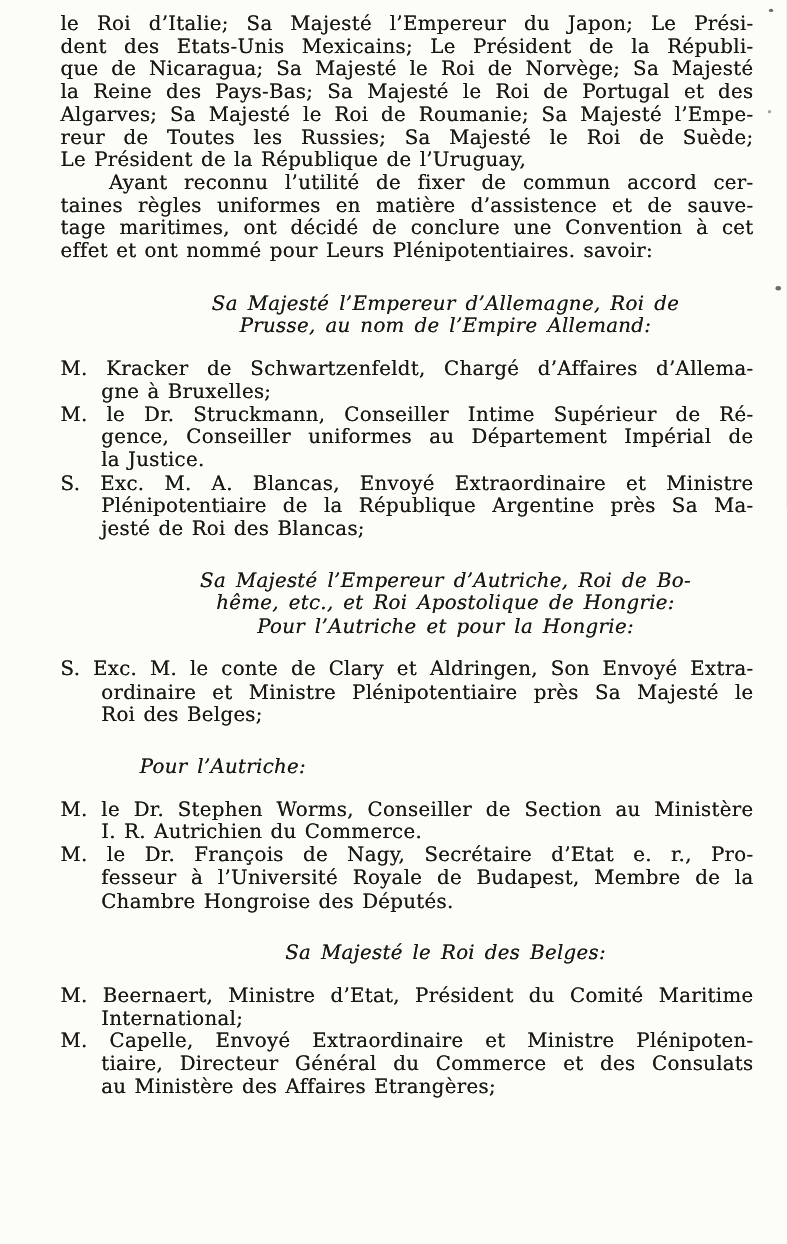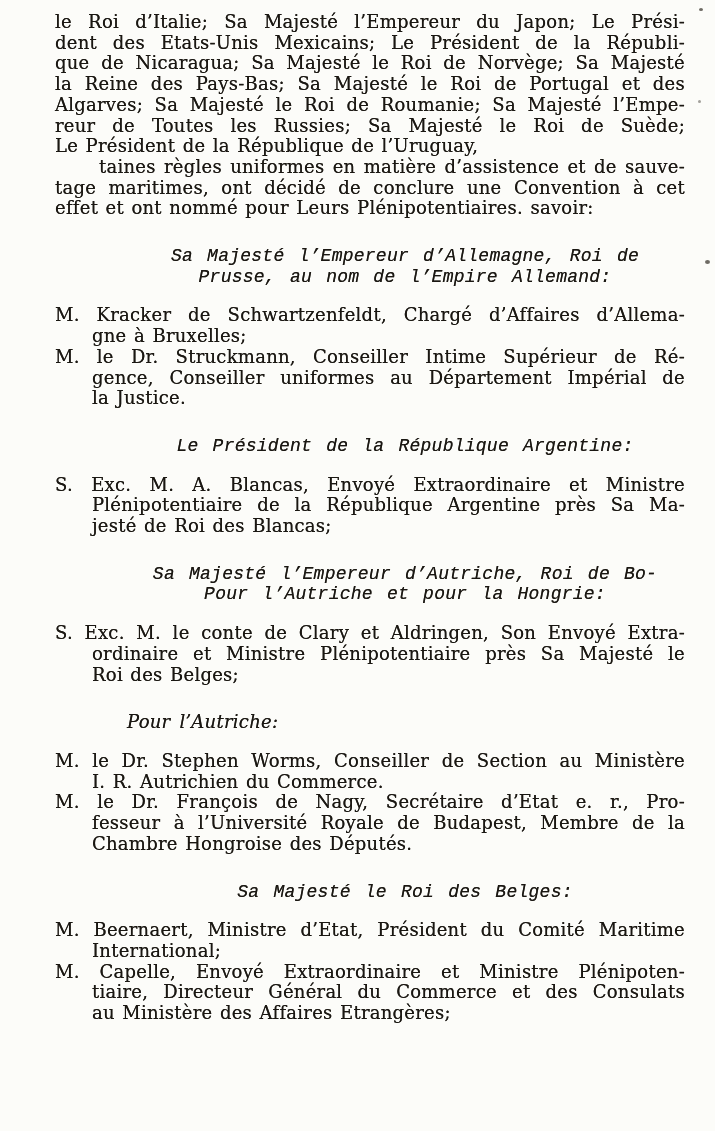--- a/index.html
+++ b/index.html
@@ -50,21 +50,20 @@
     font-style: italic;
     margin: 27px 0 18px 0;
   }
   .block.heading {
     padding-left: 70px;
   }
   .block.heading .line {
     text-align: right;
     text-align-last: center;
     word-spacing: 3px;
-    font-family: Liberation Mono, monospace;
   }
   .block.heading_left {
     padding-left: 72px;
   }
   .block.heading_left .line {
     text-align: right;
     text-align-last: left;
     word-spacing: 3px;
   }
   .speck {
@@ -85,47 +84,46 @@
       <div class="block para">
         <div class="line">le Roi d’Italie; Sa Majesté l’Empereur du Japon; Le Prési-</div>
         <div class="line">dent des Etats-Unis Mexicains; Le Président de la Républi-</div>
         <div class="line">que de Nicaragua; Sa Majesté le Roi de Norvège; Sa Majesté</div>
         <div class="line">la Reine des Pays-Bas; Sa Majesté le Roi de Portugal et des</div>
         <div class="line">Algarves; Sa Majesté le Roi de Roumanie; Sa Majesté l’Empe-</div>
         <div class="line">reur de Toutes les Russies; Sa Majesté le Roi de Suède;</div>
         <div class="line last">Le Président de la République de l’Uruguay,</div>
       </div>
       <div class="block para indent">
+        <div class="line">Ayant reconnu l’utilité de fixer de commun accord cer-</div>
         <div class="line">taines règles uniformes en matière d’assistence et de sauve-</div>
         <div class="line">tage maritimes, ont décidé de conclure une Convention à cet</div>
         <div class="line last">effet et ont nommé pour Leurs Plénipotentiaires. savoir:</div>
       </div>
       <div class="block heading">
         <div class="line">Sa Majesté l’Empereur d’Allemagne, Roi de</div>
         <div class="line">Prusse, au nom de l’Empire Allemand:</div>
       </div>
       <div class="block item">
         <div class="line">M. Kracker de Schwartzenfeldt, Chargé d’Affaires d’Allema-</div>
         <div class="line last">gne à Bruxelles;</div>
       </div>
       <div class="block item">
         <div class="line">M. le Dr. Struckmann, Conseiller Intime Supérieur de Ré-</div>
         <div class="line">gence, Conseiller uniformes au Département Impérial de</div>
         <div class="line last">la Justice.</div>
       </div>
-      <div class="block heading">
-        <div class="line">Le Président de la République Argentine:</div>
-      </div>
       <div class="block item">
         <div class="line">S. Exc. M. A. Blancas, Envoyé Extraordinaire et Ministre</div>
         <div class="line">Plénipotentiaire de la République Argentine près Sa Ma-</div>
         <div class="line last">jesté de Roi des Blancas;</div>
       </div>
       <div class="block heading">
         <div class="line">Sa Majesté l’Empereur d’Autriche, Roi de Bo-</div>
+        <div class="line">hême, etc., et Roi Apostolique de Hongrie:</div>
         <div class="line">Pour l’Autriche et pour la Hongrie:</div>
       </div>
       <div class="block item">
         <div class="line">S. Exc. M. le conte de Clary et Aldringen, Son Envoyé Extra-</div>
         <div class="line">ordinaire et Ministre Plénipotentiaire près Sa Majesté le</div>
         <div class="line last">Roi des Belges;</div>
       </div>
       <div class="block heading_left">
         <div class="line">Pour l’Autriche:</div>
       </div>

